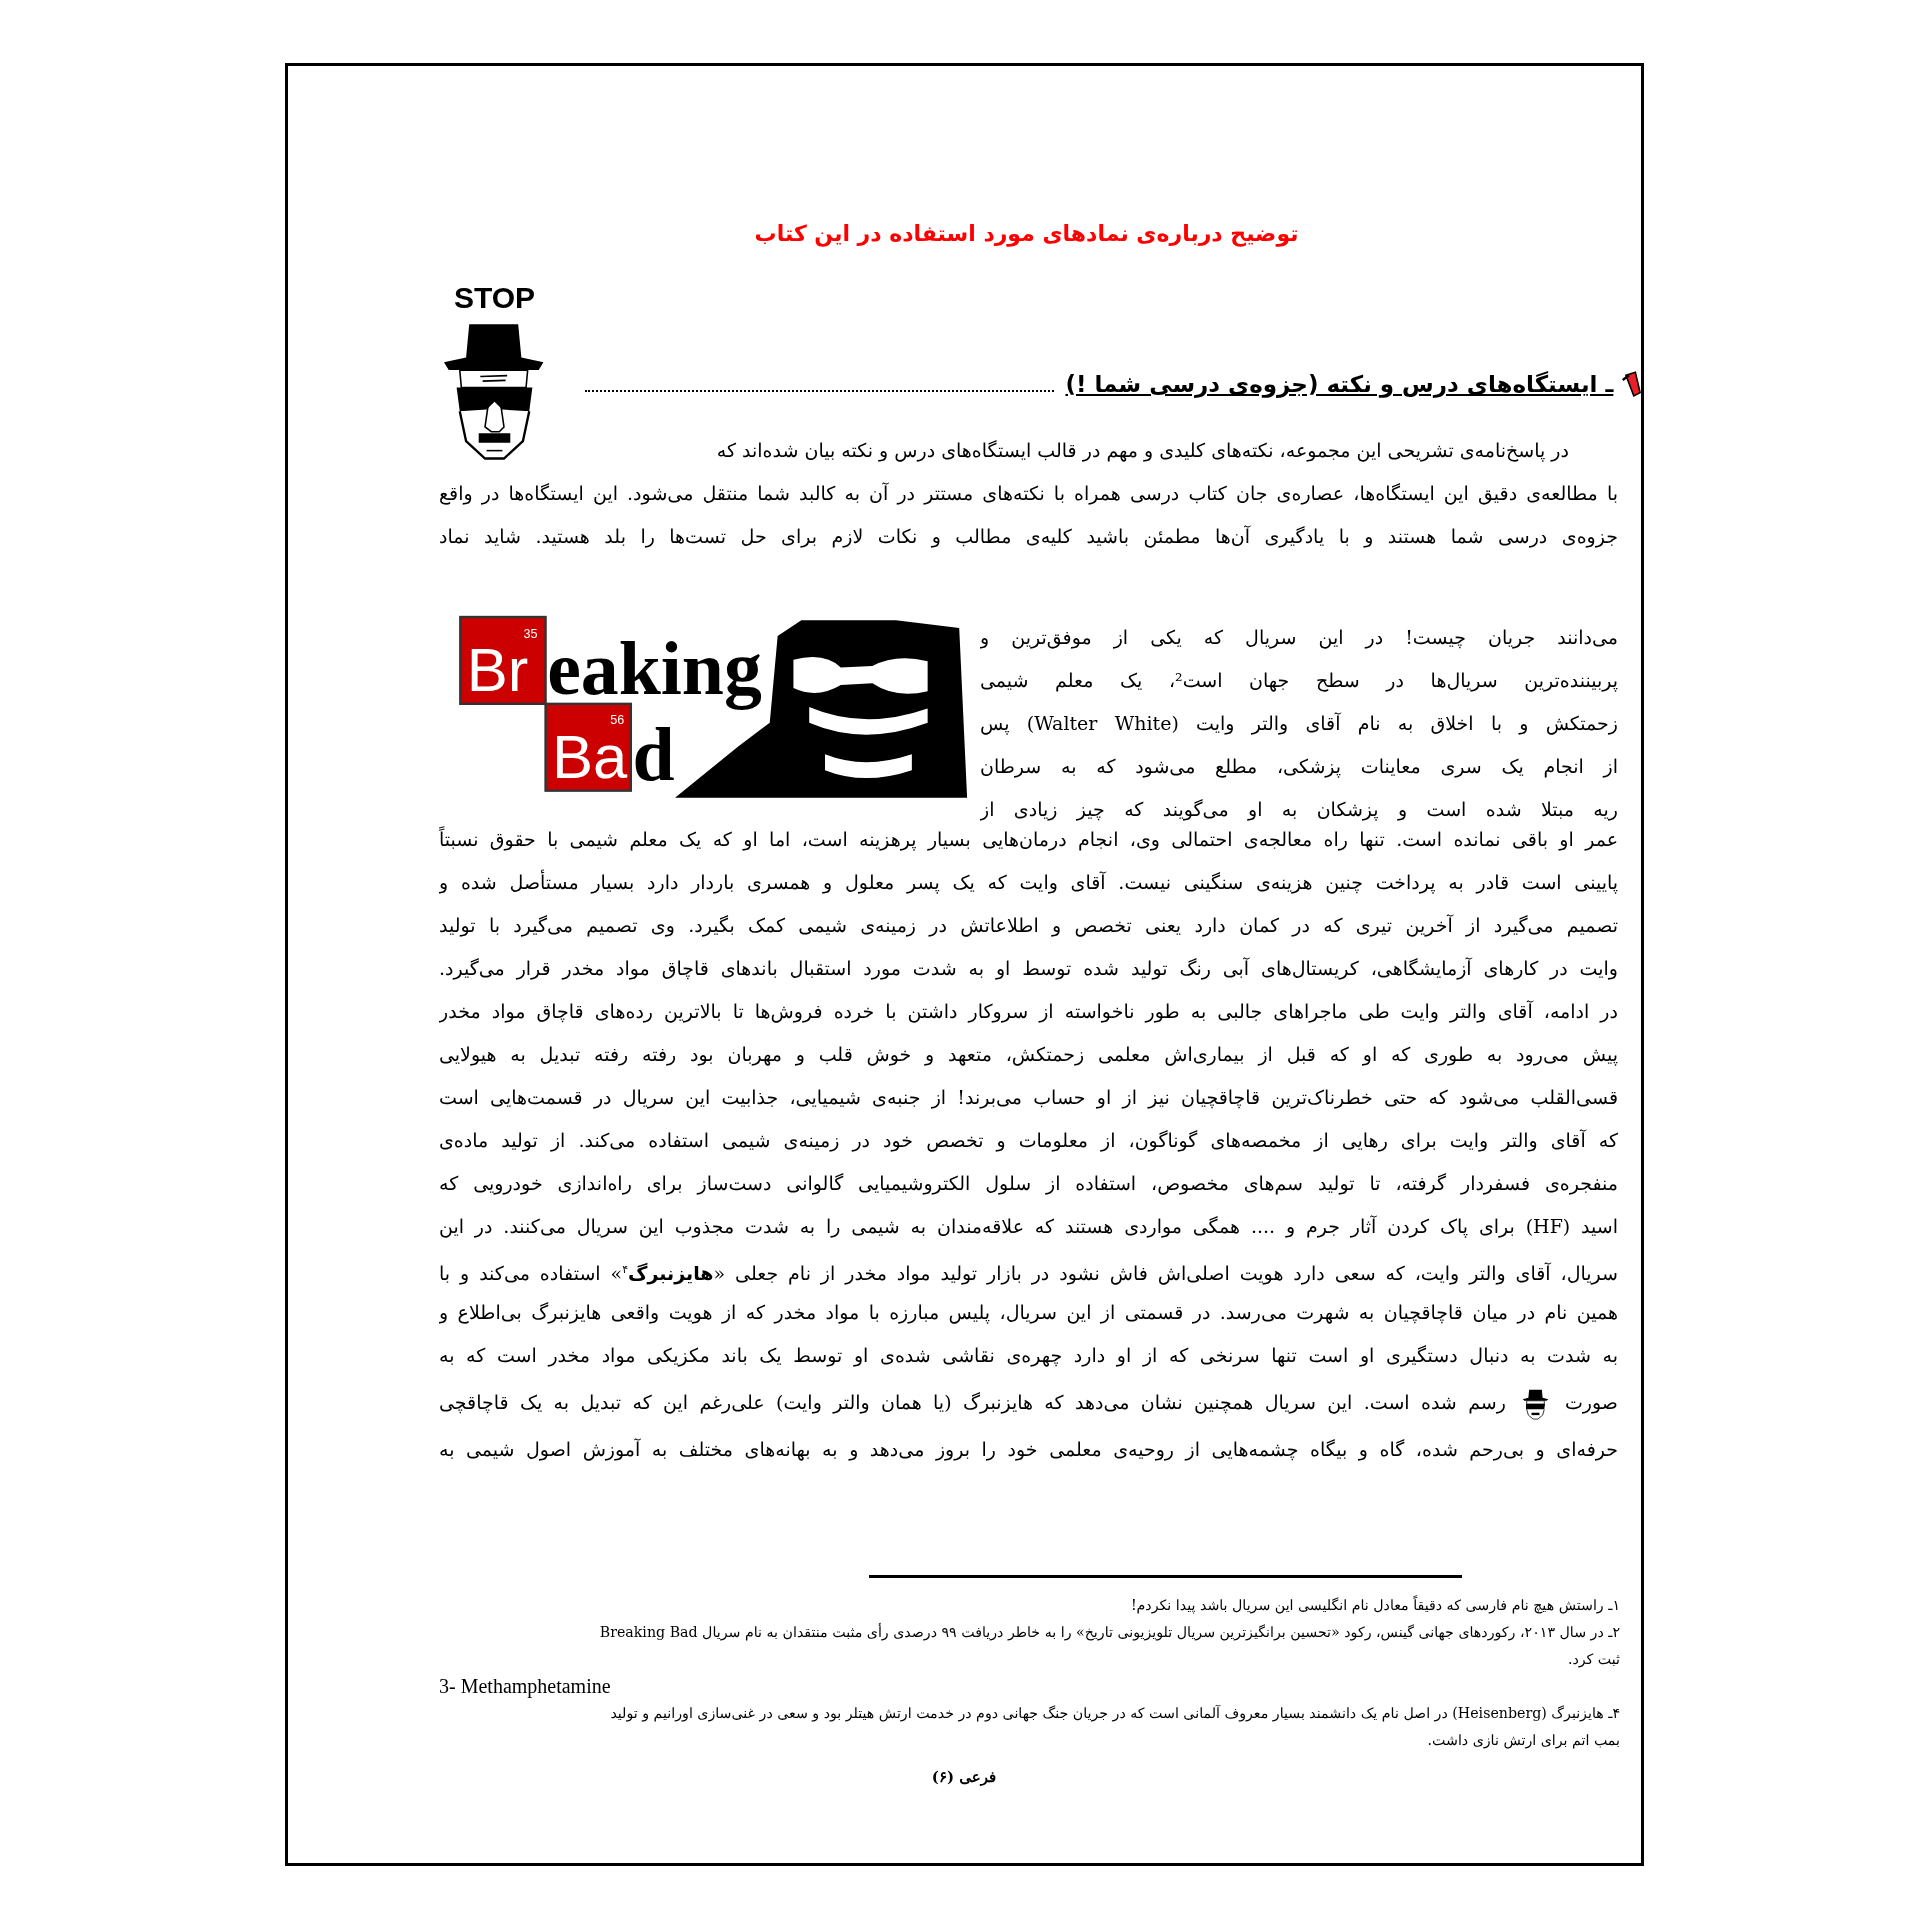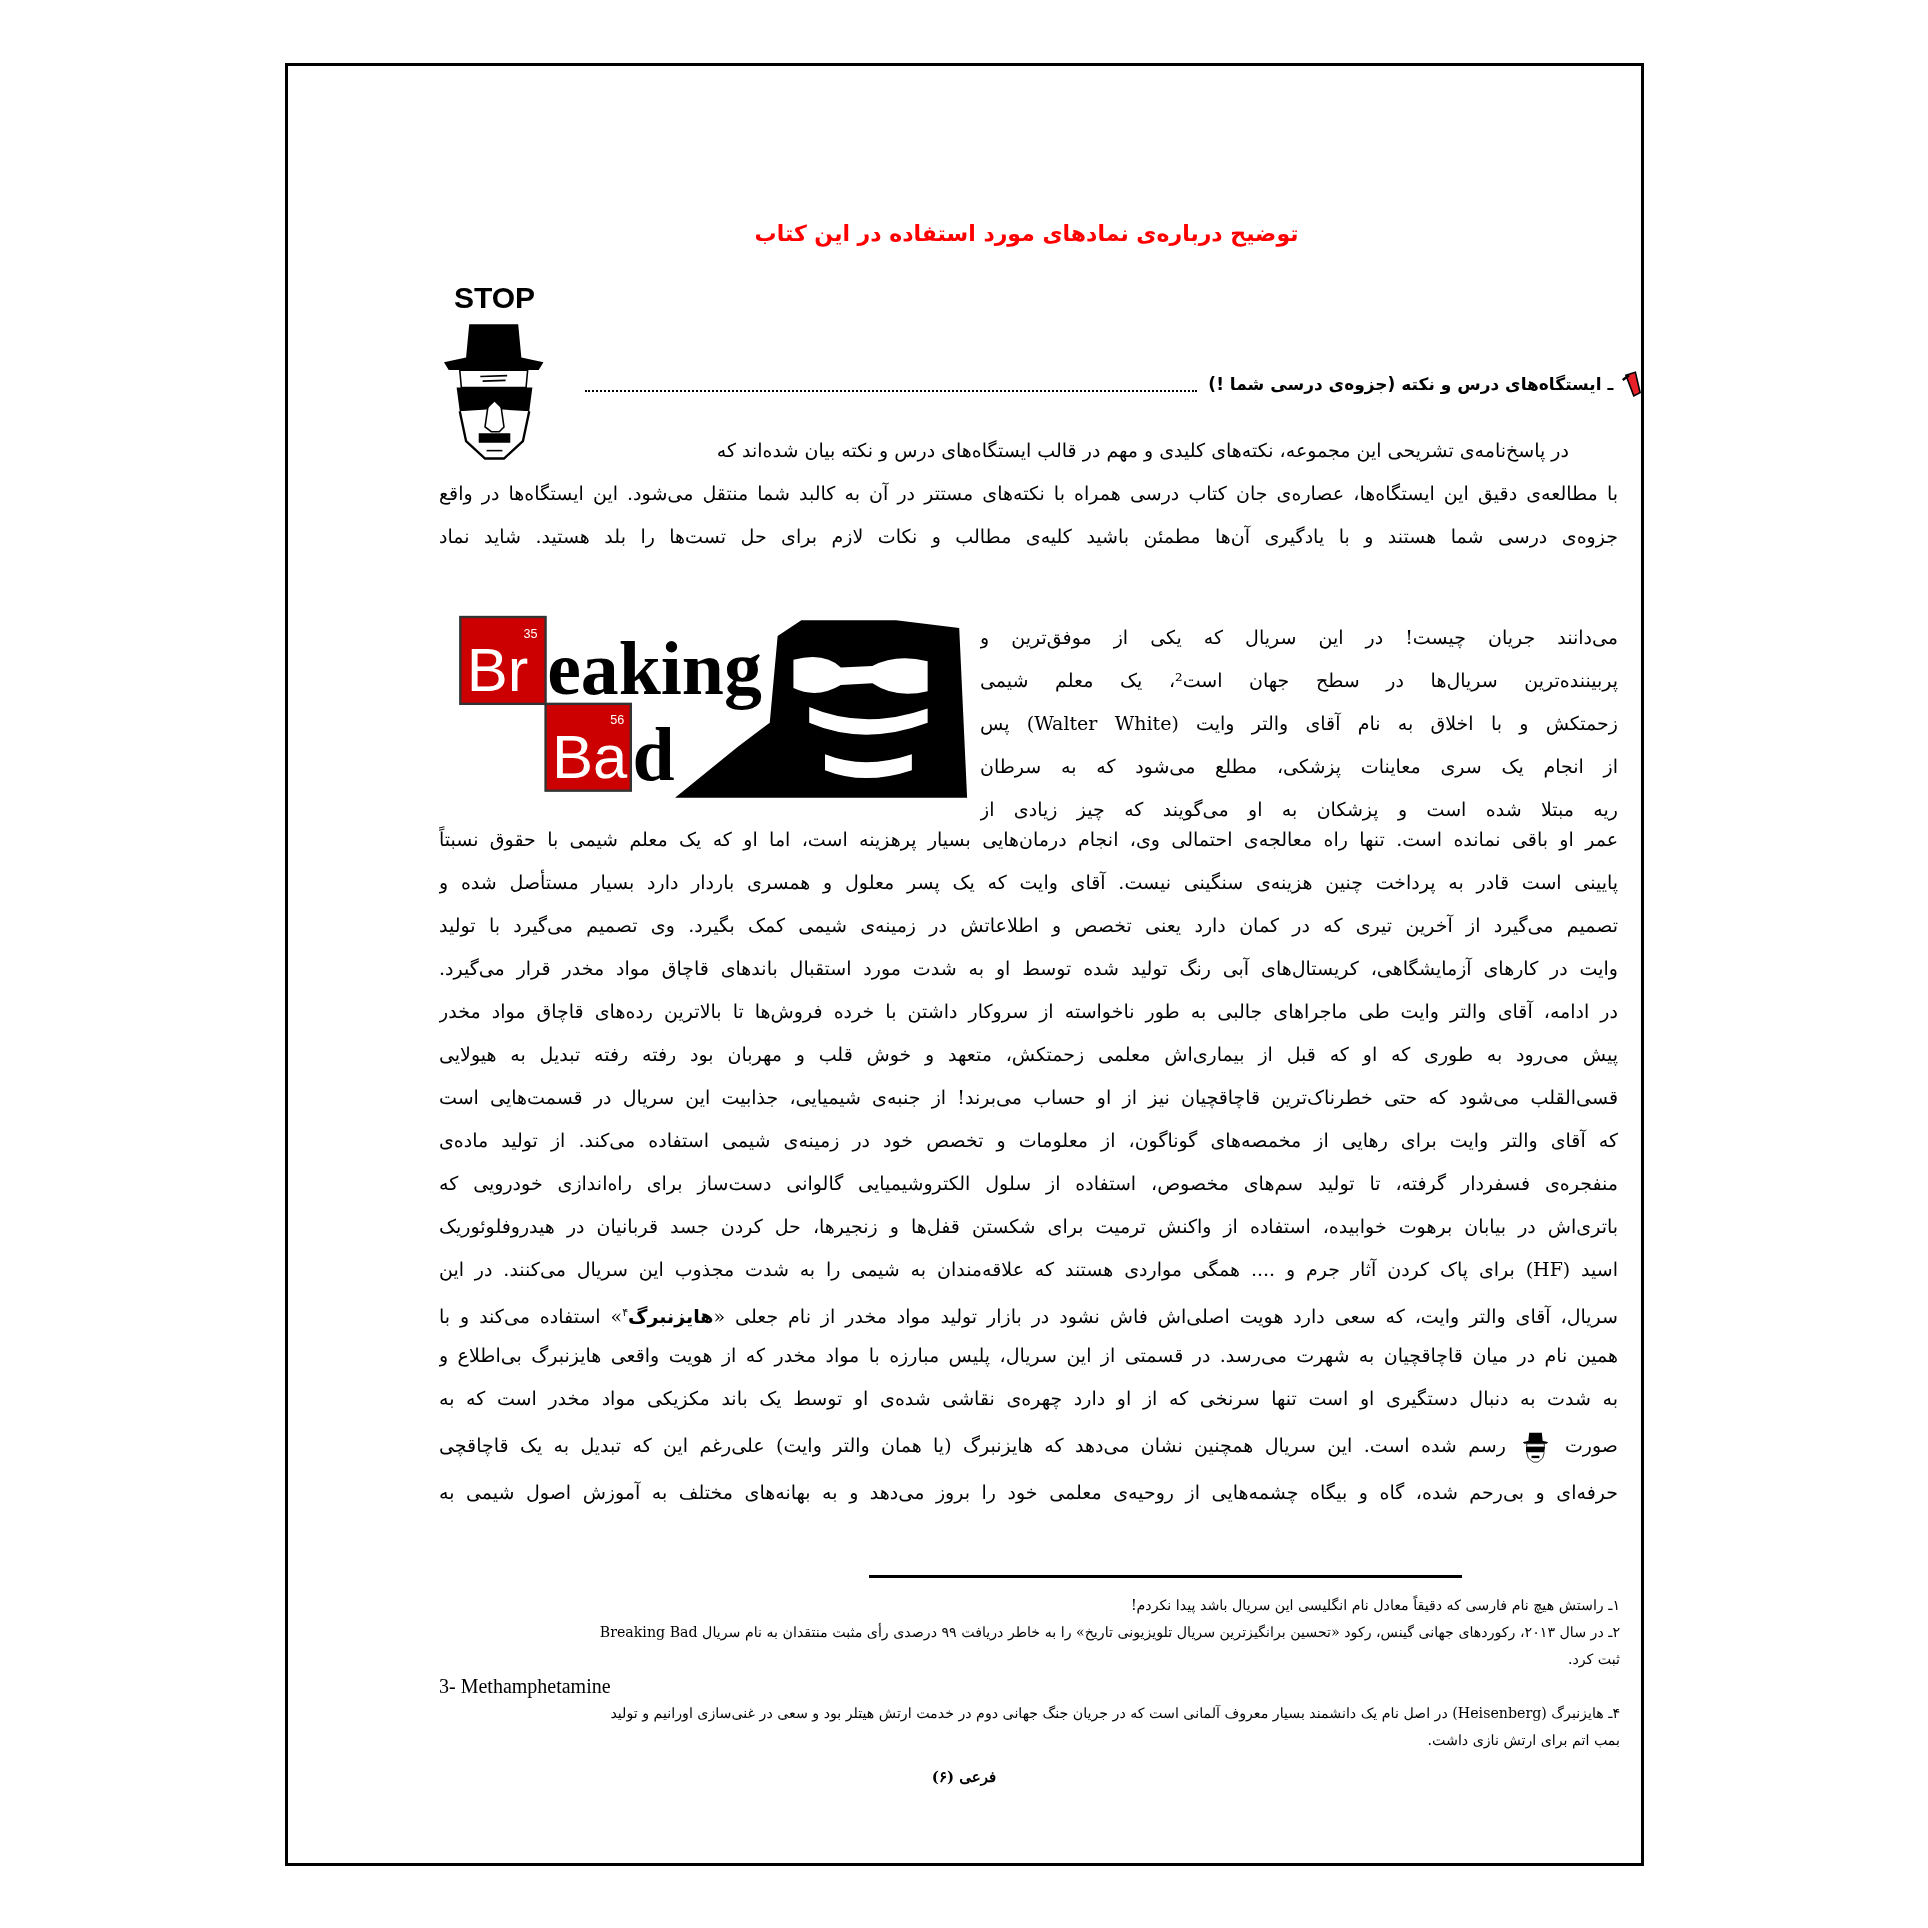--- a/index.html
+++ b/index.html
@@ -3,21 +3,21 @@
 <meta charset="utf-8">
 <style>
   html, body { margin: 0; padding: 0; background: #ffffff; }
   body { width: 1929px; height: 1929px; position: relative; overflow: hidden; font-family: "DejaVu Serif", serif; color: #000; }
   .page-frame { position: absolute; left: 285px; top: 63px; width: 1353px; height: 1797px; border: 3.2px solid #000; box-sizing: content-box; }
   .title { position: absolute; left: 442px; top: 221px; width: 1169px; text-align: center; direction: rtl; color: #ff0000; font-family: "DejaVu Sans", sans-serif; font-weight: bold; font-size: 22px; }
   .stop-icon { position: absolute; left: 439px; top: 280px; width: 111px; height: 186px; }
   .stop-label { position: absolute; left: 0; top: 0; width: 111px; text-align: center; font-family: "Liberation Sans", sans-serif; font-weight: bold; font-size: 30px; line-height: 35px; }
   .section-head { position: absolute; left: 585px; top: 362px; width: 1063px; direction: rtl; display: flex; align-items: center; height: 44px; }
   .section-num { width: 30px; height: 30px; margin-left: 4.7px; position: relative; }
-  .section-title { font-family: "DejaVu Sans", sans-serif; font-weight: bold; font-size: 17px; white-space: nowrap; margin-left: 11px; }
+  .section-title { font-family: "DejaVu Sans", sans-serif; font-weight: bold; font-size: 23px; white-space: nowrap; margin-left: 11px; text-decoration: underline; }
   .section-dots { flex: 1; border-bottom: 2.4px dotted #000; height: 0; margin-top: 14.2px; }
   .body-text { position: absolute; direction: rtl; text-align: justify; text-align-last: justify; font-family: "DejaVu Serif", serif; font-size: 19px; line-height: 43px; }
   .line { display: block; white-space: nowrap; overflow: hidden; text-align: justify; text-align-last: justify; height: 43px; }
   .line.last { text-align-last: right; }
   .bb-logo { position: absolute; left: 454px; top: 612px; width: 521px; height: 190px; }
   .fn-rule { position: absolute; left: 869px; top: 1575px; width: 593px; height: 0; border-top: 3.2px solid #000; }
   .footnotes { position: absolute; left: 439px; top: 1592px; width: 1181px; direction: rtl; font-family: "DejaVu Serif", serif; font-size: 14.2px; line-height: 27px; }
   .fn-line { display: block; white-space: nowrap; }
   .fn-ltr { direction: ltr; text-align: left; font-family: "Liberation Serif", serif; font-size: 20px; }
   .page-num { position: absolute; left: 885px; top: 1768px; width: 158px; text-align: center; direction: rtl; font-family: "DejaVu Serif", serif; font-weight: bold; font-size: 15px; }
@@ -90,21 +90,20 @@
 <div class="body-text" style="left:439px; top:818px; width:1179px;">
   <span class="line">عمر او باقی نمانده است. تنها راه معالجه‌ی احتمالی وی، انجام درمان‌هایی بسیار پرهزینه است، اما او که یک معلم شیمی با حقوق نسبتاً</span>
   <span class="line">پایینی است قادر به پرداخت چنین هزینه‌ی سنگینی نیست. آقای وایت که یک پسر معلول و همسری باردار دارد بسیار مستأصل شده و</span>
   <span class="line">تصمیم می‌گیرد از آخرین تیری که در کمان دارد یعنی تخصص و اطلاعاتش در زمینه‌ی شیمی کمک بگیرد. وی تصمیم می‌گیرد با تولید</span>
   <span class="line">وایت در کارهای آزمایشگاهی، کریستال‌های آبی رنگ تولید شده توسط او به شدت مورد استقبال باندهای قاچاق مواد مخدر قرار می‌گیرد.</span>
   <span class="line">در ادامه، آقای والتر وایت طی ماجراهای جالبی به طور ناخواسته از سروکار داشتن با خرده فروش‌ها تا بالاترین رده‌های قاچاق مواد مخدر</span>
   <span class="line">پیش می‌رود به طوری که او که قبل از بیماری‌اش معلمی زحمتکش، متعهد و خوش قلب و مهربان بود رفته رفته تبدیل به هیولایی</span>
   <span class="line">قسی‌القلب می‌شود که حتی خطرناک‌ترین قاچاقچیان نیز از او حساب می‌برند! از جنبه‌ی شیمیایی، جذابیت این سریال در قسمت‌هایی است</span>
   <span class="line">که آقای والتر وایت برای رهایی از مخمصه‌های گوناگون، از معلومات و تخصص خود در زمینه‌ی شیمی استفاده می‌کند. از تولید ماده‌ی</span>
   <span class="line">منفجره‌ی فسفردار گرفته، تا تولید سم‌های مخصوص، استفاده از سلول الکتروشیمیایی گالوانی دست‌ساز برای راه‌اندازی خودرویی که</span>
-  <span class="line">باتری‌اش در بیابان برهوت خوابیده، استفاده از واکنش ترمیت برای شکستن قفل‌ها و زنجیرها، حل کردن جسد قربانیان در هیدروفلوئوریک</span>
   <span class="line">اسید (HF) برای پاک کردن آثار جرم و .... همگی مواردی هستند که علاقه‌مندان به شیمی را به شدت مجذوب این سریال می‌کنند. در این</span>
   <span class="line">
     <span>سریال، آقای والتر وایت، که سعی دارد هویت اصلی‌اش فاش نشود در بازار تولید مواد مخدر از نام جعلی «</span><b class="heis">هایزنبرگ</b><sup>۴</sup><span>» استفاده می‌کند و با</span>
   </span>
   <span class="line">همین نام در میان قاچاقچیان به شهرت می‌رسد. در قسمتی از این سریال، پلیس مبارزه با مواد مخدر که از هویت واقعی هایزنبرگ بی‌اطلاع و</span>
   <span class="line">به شدت به دنبال دستگیری او است تنها سرنخی که از او دارد چهره‌ی نقاشی شده‌ی او توسط یک باند مکزیکی مواد مخدر است که به</span>
   <span class="line" style="height:51px; line-height:51px;">
     <span>صورت</span>
     <svg class="inline-face" viewBox="0 0 34 40">
       <path d="M9 2 L25 2 L26 12 L33 14 L31 16 L3 16 L1 14 L8 12 Z" fill="#000"></path>

